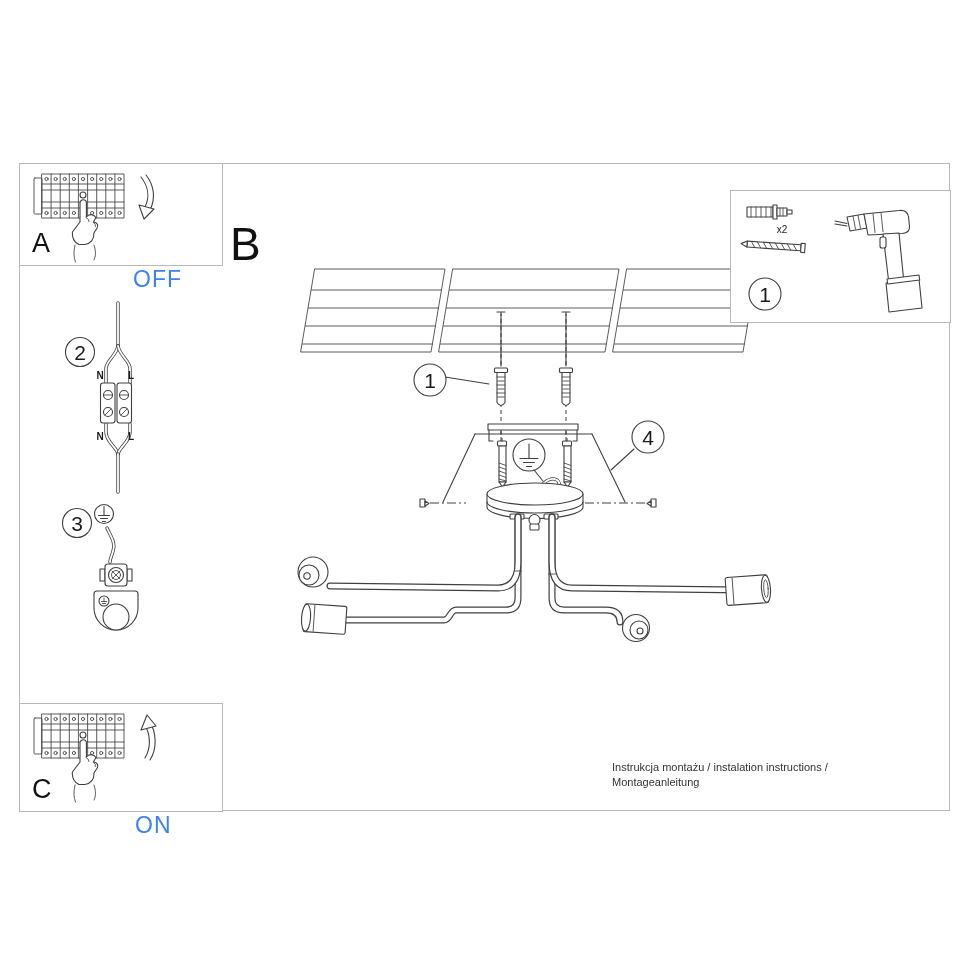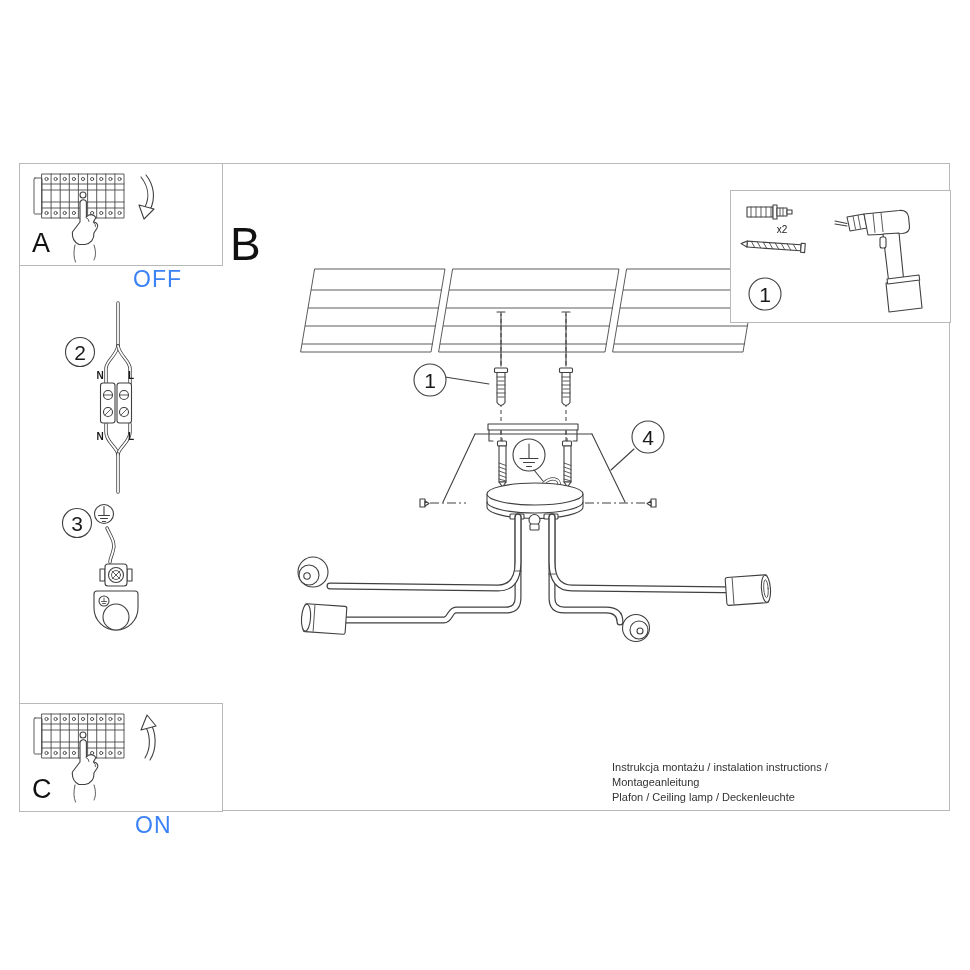--- a/index.html
+++ b/index.html
@@ -339,16 +339,15 @@
       </g>
       <circle class="fw" cx="34" cy="103" r="16"></circle>
       <text class="st cnum" x="34" y="111" text-anchor="middle">1</text>
     </svg>
   </div>
 
   <div id="letter-b" class="abs">B</div>
 
   <div id="footer" class="abs">
     <div>Instrukcja montażu / instalation instructions / Montageanleitung</div>
-    <div>Plafon / Ceiling lamp / Deckenleuchte</div>
   </div>
 
 </div>
 
 </body></html>

